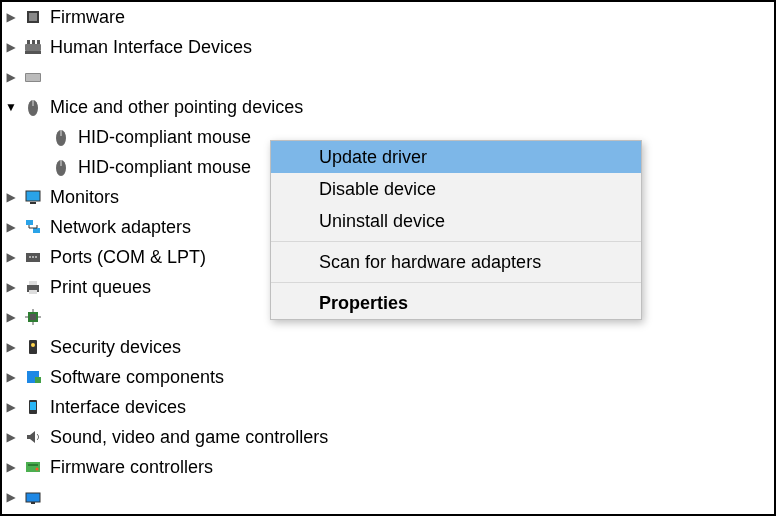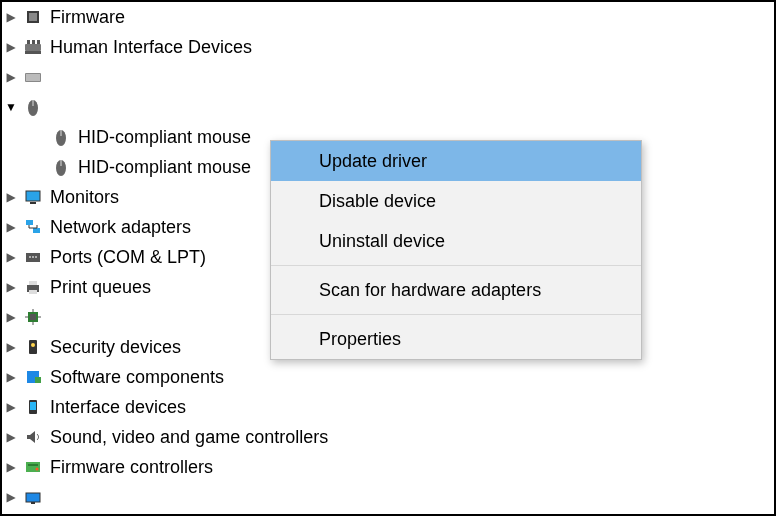--- a/index.html
+++ b/index.html
@@ -9,23 +9,23 @@
   .chev{width:18px;text-align:center;color:#5a5a5a;font-size:12px;user-select:none}
   .chev.down{color:#000}
   .icon{width:22px;height:22px;margin:0 4px 0 2px;display:flex;align-items:center;justify-content:center}
   .icon svg{width:20px;height:20px}
   .lbl{padding-left:2px}
   .child{padding-left:48px}
   .child .icon{margin-left:0}
   
   .ctx{position:absolute;left:268px;top:138px;width:370px;background:#f2f2f2;border:1px solid #bfbfbf;box-shadow:2px 3px 8px rgba(0,0,0,.25)}
   .ctx .sep{height:1px;background:#d8d8d8;margin:4px 0}
-  .ctx .item{height:40px;display:flex;align-items:center;padding:0 28px 0 48px;font-size:18px;cursor:default}
+  .ctx .item{height:32px;display:flex;align-items:center;padding:0 28px 0 48px;font-size:18px;cursor:default}
   .ctx .item.hover{background:#7db7e8}
-  .ctx .item.bold{font-weight:400}
+  .ctx .item.bold{font-weight:700}
 </style>
 </head>
 <body>
 <div class="frame">
 
 <svg width="0" height="0" style="position:absolute">
   <defs>
     <g id="i-chip">
           <rect x="4" y="4" width="12" height="12" fill="#3a3a3a"></rect>
           <rect x="6" y="6" width="8" height="8" fill="#888"></rect>
@@ -134,20 +134,21 @@
         </span>
   </div>
 
   <div class="row">
     <span class="chev down">▼</span>
     <span class="icon">
           <svg>
             <use href="#i-mouse"></use>
           </svg>
         </span>
+    <span class="lbl">Mice and other pointing devices</span>
   </div>
 
   <div class="row child">
     <span class="icon">
           <svg>
             <use href="#i-mouse"></use>
           </svg>
         </span>
     <span class="lbl">HID-compliant mouse</span>
   </div>

